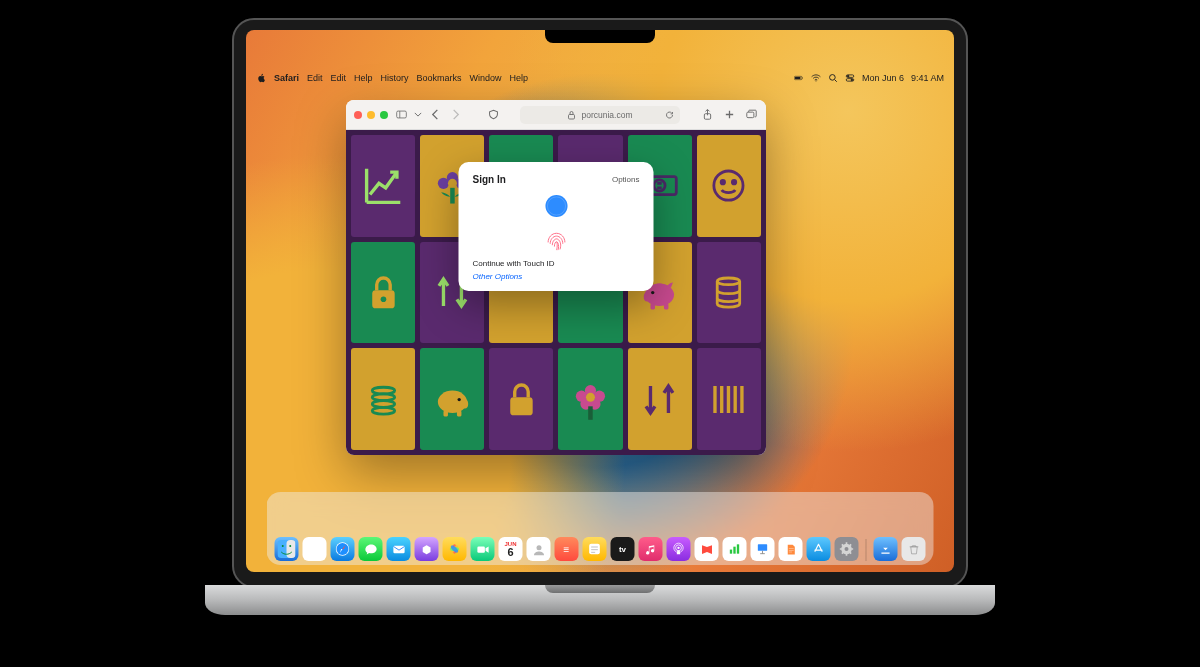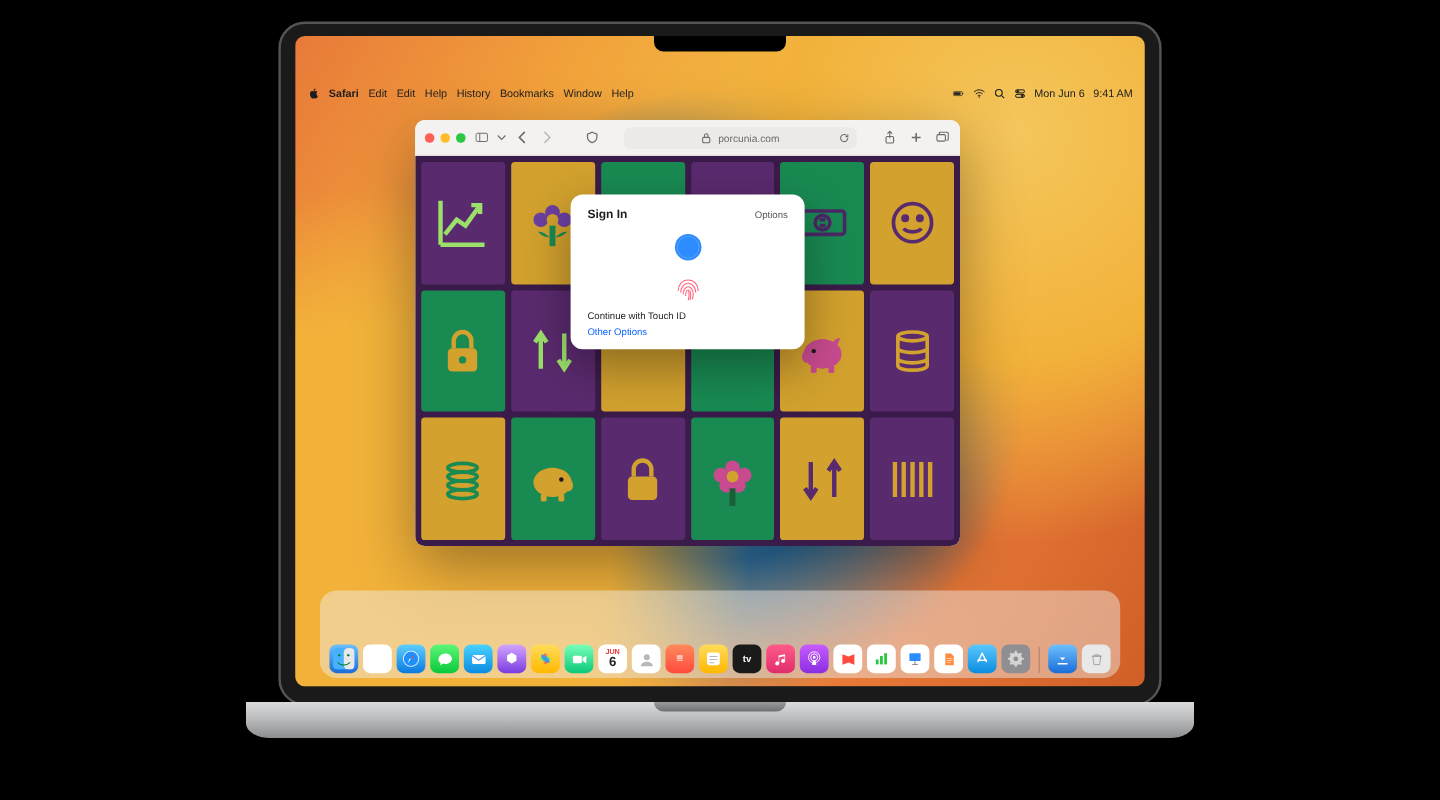--- a/index.html
+++ b/index.html
@@ -87,21 +87,21 @@
   .menubar .app { font-weight: 700; }
   .apple-logo svg { width: 10px; height: 10px; display:block; }
   .status-icon { width: 10px; height: 10px; }
   .status-icon svg { width:100%; height:100%; display:block;}
 
   
   .safari {
     position: absolute;
     left: 100px;
     top: 70px;
-    width: 454px;
+    width: 420px;
     height: 355px;
     border-radius: 8px;
     overflow: hidden;
     box-shadow: 0 18px 50px rgba(0,0,0,.35);
     background: #fff;
   }
   .toolbar {
     height: 30px;
     background: #f4f2f0;
     border-bottom: 1px solid #ddd;
@@ -165,21 +165,21 @@
     color:#1d1d1f;
   }
   .modal-head{display:flex;justify-content:space-between;align-items:center;margin-bottom:8px;}
   .modal-head .title{font-weight:700;font-size:10px;}
   .modal-head .cancel{font-size:8px;color:#555;}
   .compass{width:26px;height:26px;margin:4px auto 8px;}
   .modal .body{font-size:7.5px;line-height:1.35;color:#333;margin-bottom:10px;}
   .touchid{width:28px;height:28px;margin:2px auto 4px;}
   .touchid svg{width:100%;height:100%;}
   .continue{font-size:8px;font-weight:500;margin-top:2px;}
-  .other{font-size:8px;color:#0a66ff;margin-top:4px;}
+  .other{font-size:8px;color:#0a66ff;margin-top:4px;font-style:italic;}
 
   
   .dock {
     position:absolute;
     bottom:7px;
     left:50%;
     transform:translateX(-50%);
     padding:4px 8px;
     border-radius:14px;
     background:rgba(240,240,240,.45);

